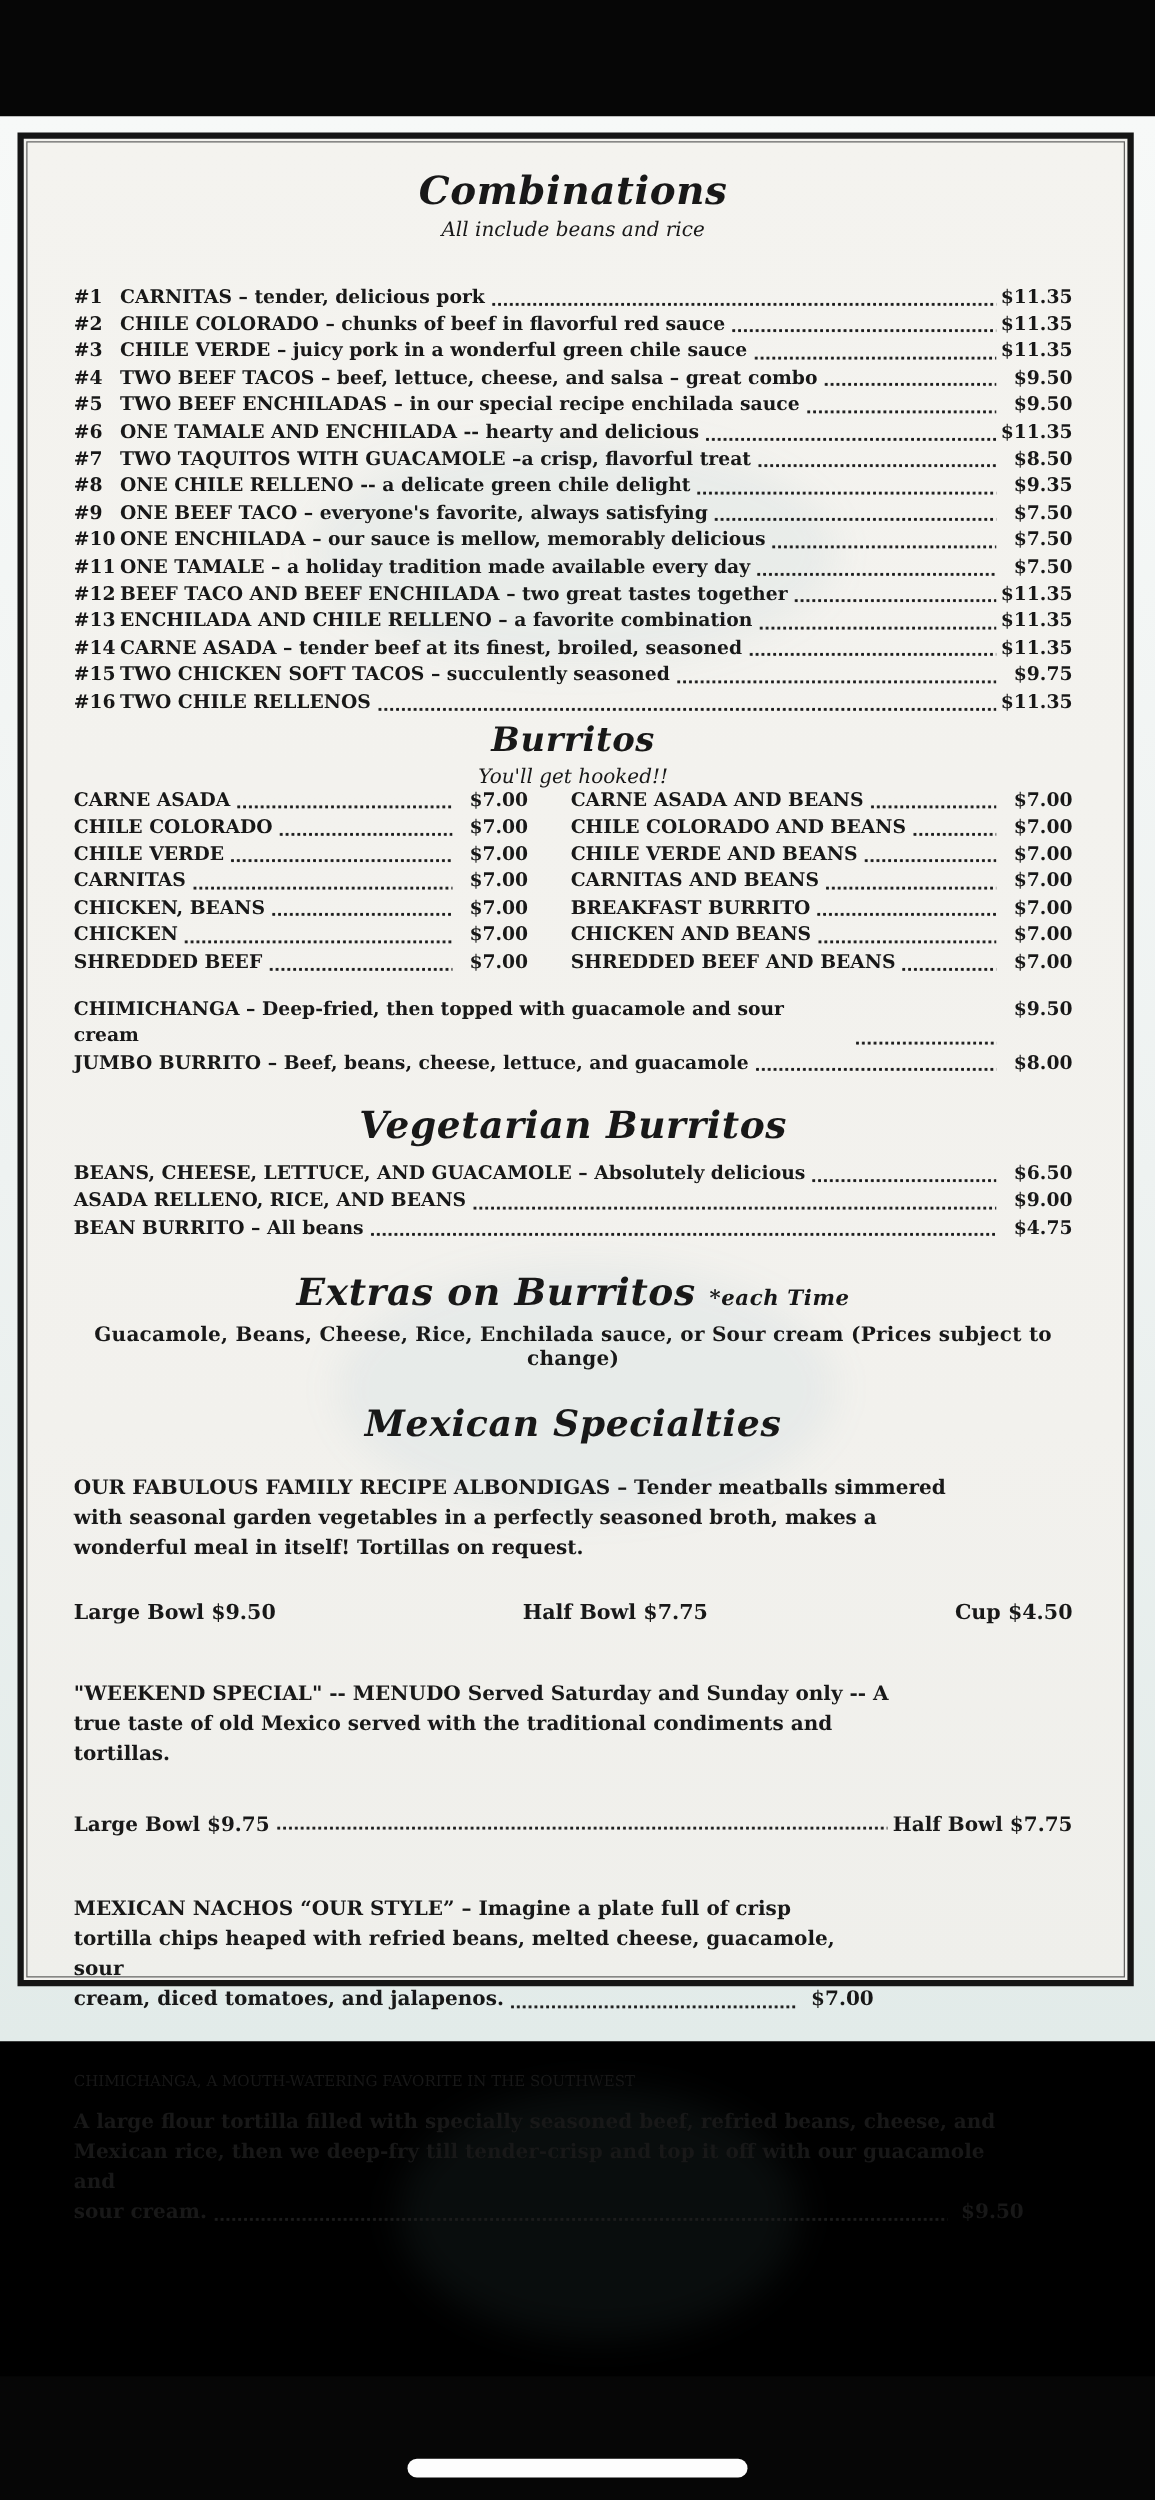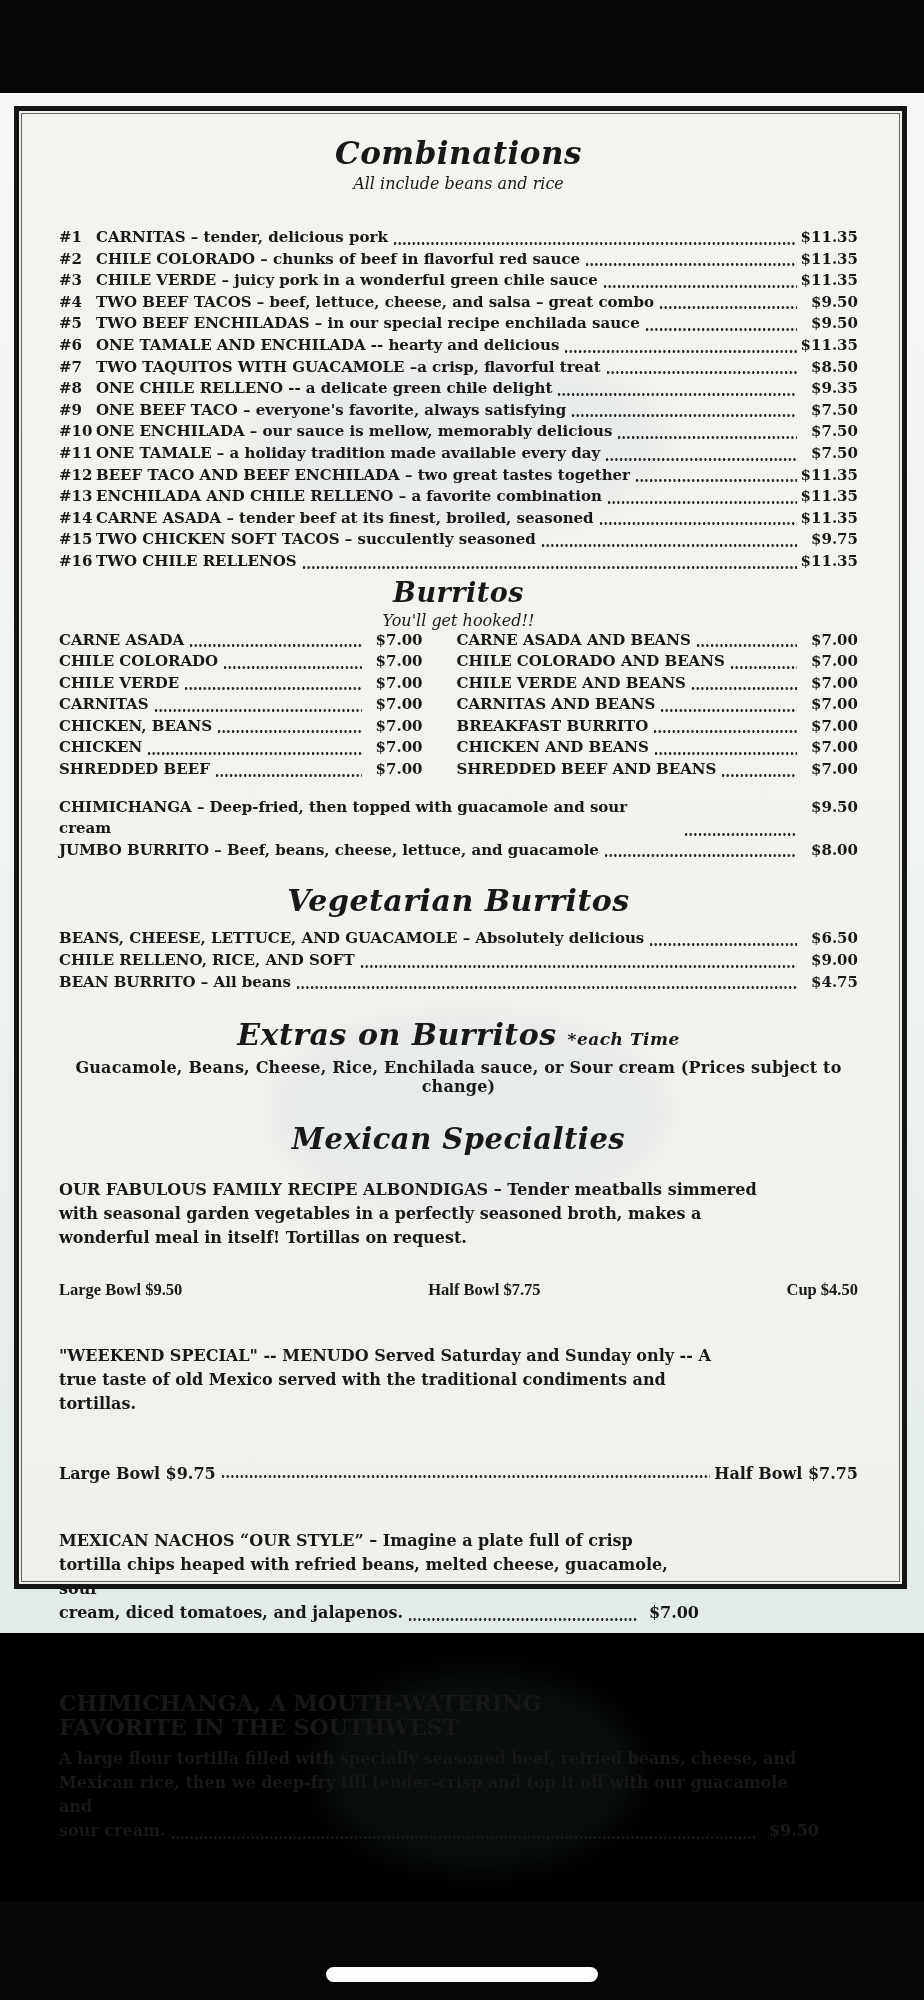--- a/index.html
+++ b/index.html
@@ -53,23 +53,23 @@
   .col-left{width:45.5%;flex:none;margin-right:34px;}
   .col-right{flex:1;}
   .widebits{margin-top:16px;}
 
   .centerline{font-weight:bold;font-size:16px;text-align:center;margin-top:6px;letter-spacing:.2px;}
 
   .para{font-weight:bold;font-size:16px;line-height:24px;margin-top:22px;max-width:700px;}
   .para.menudo{margin-top:44px;max-width:660px;}
   .para.nachos{margin-top:46px;max-width:640px;}
   .para.chimi-desc{margin-top:8px;max-width:760px;}
-  .chimi-title{font-weight:bold;font-size:22px;line-height:24px;margin-top:66px;max-width:560px;}
-  .sizes-row{display:flex;justify-content:space-between;align-items:baseline;font-weight:bold;font-size:16.5px;margin-top:30px;font-family:Liberation Serif, serif;}
-  .leader-row{display:flex;align-items:baseline;font-weight:bold;font-size:16px;margin-top:48px;}
+  .chimi-title{font-weight:normal;font-size:12px;line-height:24px;margin-top:42px;max-width:560px;}
+  .sizes-row{display:flex;justify-content:space-between;align-items:baseline;font-weight:bold;font-size:16.5px;margin-top:30px;}
+  .leader-row{display:flex;align-items:baseline;font-weight:bold;font-size:16px;margin-top:35px;}
   .leader-row .dots{margin-bottom:3px;}
   .endline{display:flex;align-items:baseline;font-weight:bold;font-size:16px;line-height:24px;max-width:760px;}
   .endline.nachos-end{max-width:640px;}
 </style>
 </head>
 <body>
 
 <div class="top-bar"></div>
 
 <div class="photo">
@@ -275,21 +275,21 @@
       </div>
 
       <div class="h1 veg">Vegetarian Burritos</div>
       <div style="margin-top:10px;">
         <div class="mrow">
             <span class="itext">BEANS, CHEESE, LETTUCE, AND GUACAMOLE – Absolutely delicious</span>
             <span class="dots"></span>
             <span class="price">$6.50</span>
           </div>
         <div class="mrow">
-            <span class="itext">CHILE RELLENO, RICE, AND SOFT</span>
+            <span class="itext">ASADA RELLENO, RICE, AND BEANS</span>
             <span class="dots"></span>
             <span class="price">$9.00</span>
           </div>
         <div class="mrow">
             <span class="itext">BEAN BURRITO – All beans</span>
             <span class="dots"></span>
             <span class="price">$4.75</span>
           </div>
       </div>
 

